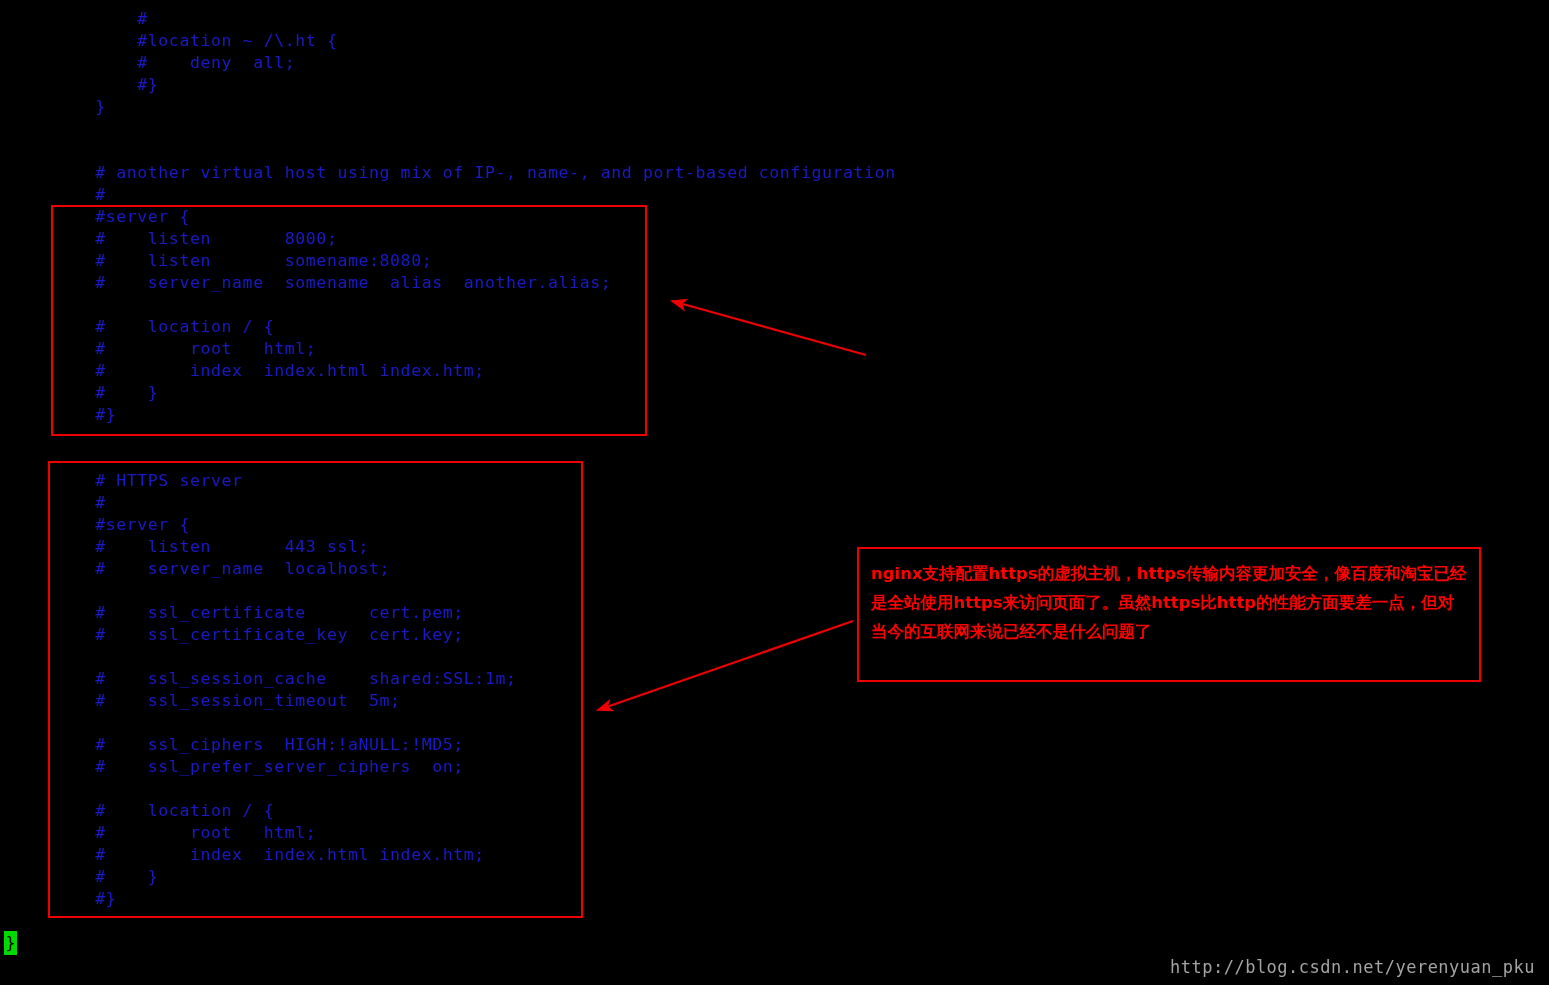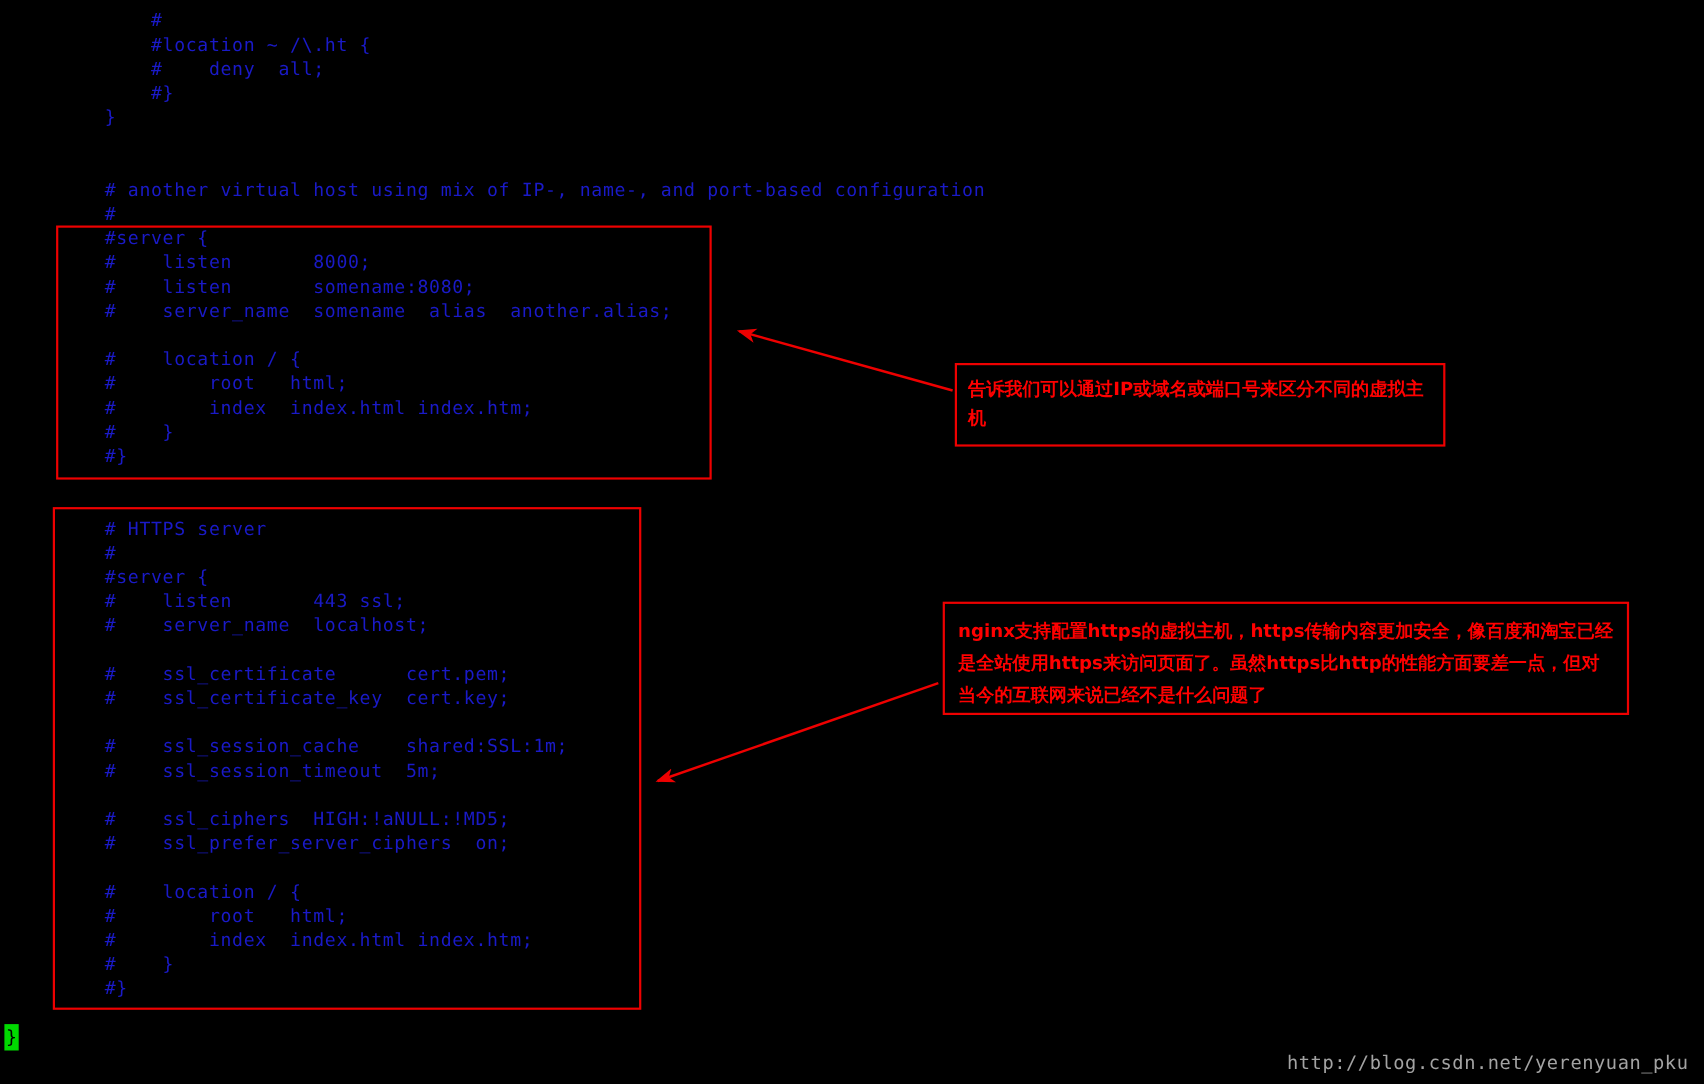--- a/index.html
+++ b/index.html
@@ -71,21 +71,21 @@
     font-weight: bold;
     z-index: 6;
   }
   #note-vhost {
     left: 868px; top: 330px; width: 446px; height: 76px;
     font-size: 16.5px;
     line-height: 26px;
     padding: 9px 12px 0 10px;
   }
   #note-https {
-    left: 857px; top: 547px; width: 624px; height: 103px;
+    left: 857px; top: 547px; width: 624px; height: 135px;
     font-size: 16.5px;
     line-height: 29px;
     padding: 10px 10px 0 12px;
   }
 
   
   .arrow-layer {
     position: absolute;
     left: 0; top: 0;
     width: 1549px;
@@ -161,19 +161,18 @@
   <svg class="arrow-layer" viewBox="0 0 1549 985" width="1549" height="985">
     <defs>
       <marker id="arrowhead" markerWidth="9" markerHeight="9" refX="7" refY="3.2" orient="auto" markerUnits="strokeWidth">
         <path d="M0,0.2 L8,3.2 L0,6.2 L2.2,3.2 Z" fill="#ee0000"></path>
       </marker>
     </defs>
     <line x1="866" y1="355" x2="672" y2="301" stroke="#ee0000" stroke-width="2.2" marker-end="url(#arrowhead)"></line>
     <line x1="853" y1="621" x2="598" y2="710" stroke="#ee0000" stroke-width="2.2" marker-end="url(#arrowhead)"></line>
   </svg>
 
-  <div class="note" id="note-vhost">告诉我们可以通过IP或域名或端口号来区分不同的虚拟主机</div>
 
   <div class="note" id="note-https">nginx支持配置https的虚拟主机，https传输内容更加安全，像百度和淘宝已经是全站使用https来访问页面了。虽然https比http的性能方面要差一点，但对当今的互联网来说已经不是什么问题了</div>
 
   <div id="watermark">http://blog.csdn.net/yerenyuan_pku</div>
 
 </div>
 
 </body></html>

